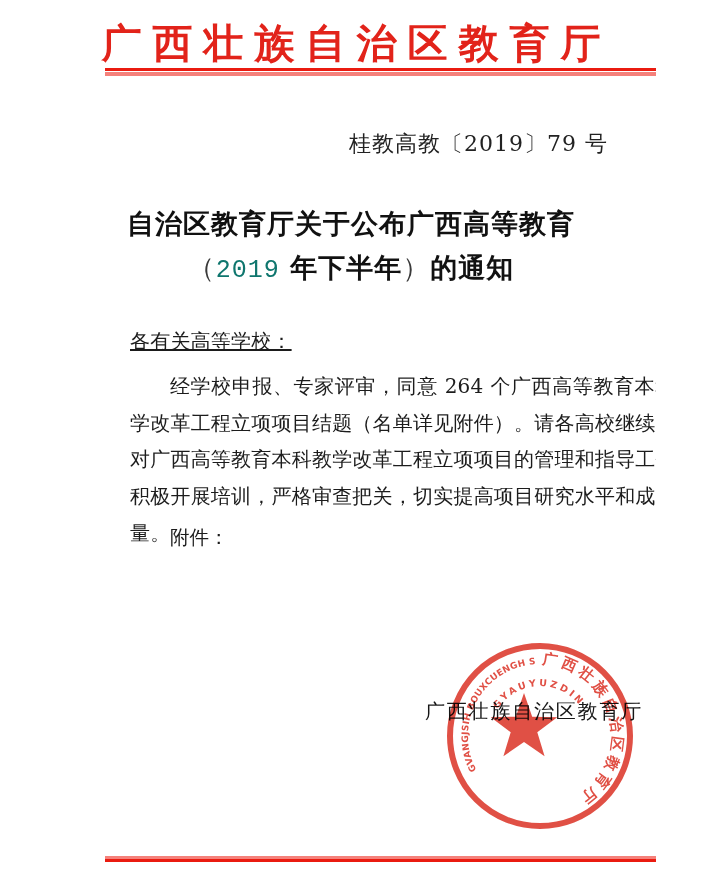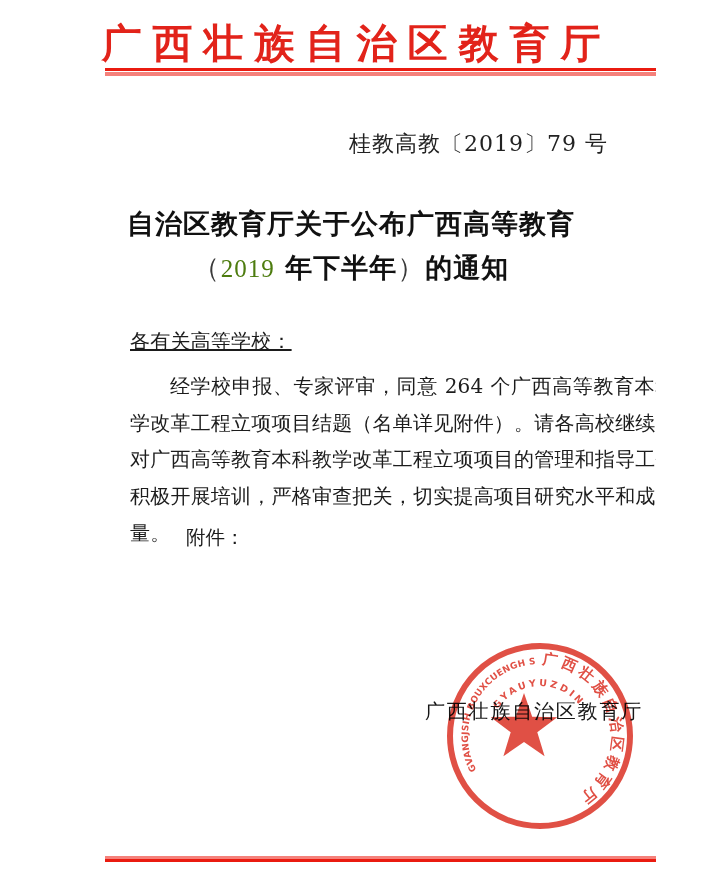--- a/index.html
+++ b/index.html
@@ -44,35 +44,35 @@
     position:absolute;top:158px;left:0;right:0;
     text-align:center;
     font-size:27px;font-weight:bold;
     line-height:44px;letter-spacing:1px;
     color:#111;
     margin-top:44px;
   }
   .doc-title .paren{font-weight:400;color:#3a3a3a;}
   .doc-title .year-num{
     font-weight:400;
-    font-family:Liberation Serif, serif;
+    font-family:Liberation Mono, monospace;
     font-size:25px;
-    color:#4d7c0f;
+    color:#0f766e;
   }
   
   .body-block{
     position:absolute;top:323px;left:84px;width:566px;
     font-size:20px;line-height:36.8px;
     color:#1c1c1c;
     letter-spacing:0.2px;
   }
   .salutation{text-indent:0;text-decoration:underline;}
   .paragraph{text-indent:2em;text-align:justify;margin-top:8px;}
   .attachment{
-    position:absolute;top:519px;left:140px;
+    position:absolute;top:519px;left:124px;
     font-size:19.5px;line-height:37px;color:#1c1c1c;
     display:flex;align-items:flex-start;
     white-space:nowrap;
   }
   .attachment-lines{white-space:nowrap;}
   
   .signature-agency{
     position:absolute;top:698px;left:379px;
     font-size:20px;letter-spacing:1.8px;color:#161616;
     white-space:nowrap;

